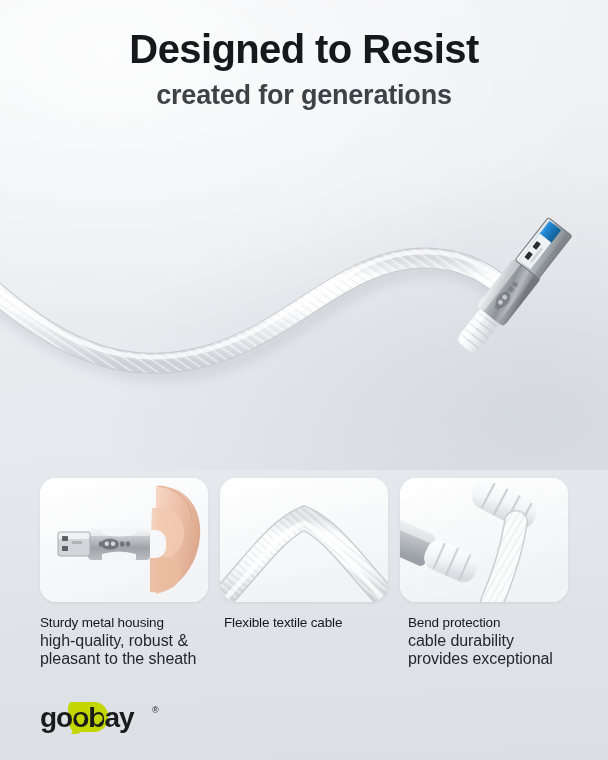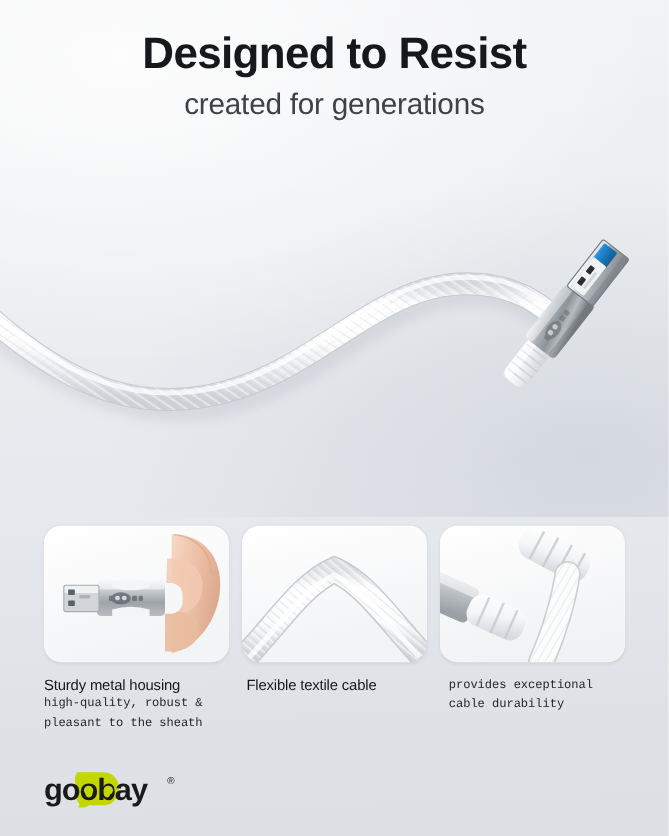--- a/index.html
+++ b/index.html
@@ -42,21 +42,21 @@
     font-size: 40px;
     line-height: 50px;
     font-weight: bold;
     color: #16181c;
     letter-spacing: -0.6px;
   }
   #subtitle {
     margin: 4px 0 0 0;
     font-size: 27px;
     line-height: 34px;
-    font-weight: normal;
+    font-weight: bold;
     color: #3e4247;
     letter-spacing: -0.2px;
   }
 
   
   #hero-stage {
     position: absolute;
     left: 0; top: 118px;
     width: 608px; height: 352px;
   }
@@ -95,26 +95,25 @@
   .caption-title {
     margin: 0;
     font-size: 13.5px;
     line-height: 17px;
     font-weight: normal;
     color: #16181c;
     letter-spacing: -0.15px;
   }
   .caption-body {
     margin: 2px 0 0 0;
-    font-size: 11px;
+    font-size: 16px;
     line-height: 15.5px;
     font-weight: normal;
     color: #24272b;
     letter-spacing: -0.05px;
-    font-family: Liberation Mono, monospace;
   }
 
   
   #logo {
     position: absolute;
     left: 40px; top: 700px;
     height: 34px;
   }
   #logo svg { display: block; }
 </style>
@@ -389,22 +388,23 @@
       <p class="caption-title">Sturdy metal housing</p>
       <p class="caption-body">high-quality, robust &amp;</p>
       <p class="caption-body">pleasant to the sheath</p>
     </div>
 
     <div class="caption">
       <p class="caption-title">Flexible textile cable</p>
     </div>
 
     <div class="caption">
+      <p class="caption-title">Bend protection</p>
+      <p class="caption-body">cable durability</p>
       <p class="caption-body">provides exceptional</p>
-      <p class="caption-body">cable durability</p>
     </div>
   </div>
 
   <div id="logo">
     <svg width="130" height="34" viewBox="0 0 130 34">
 
       <g>
         <path d="M30 2 h24 a14 14 0 0 1 14 14 v2 a14 14 0 0 1 -14 14 h-13 l-12 6 3.5 -6.6 A14 14 0 0 1 30 18 v-2 A14 14 0 0 1 30 2 Z" fill="#c3d600"></path>
       </g>
 

